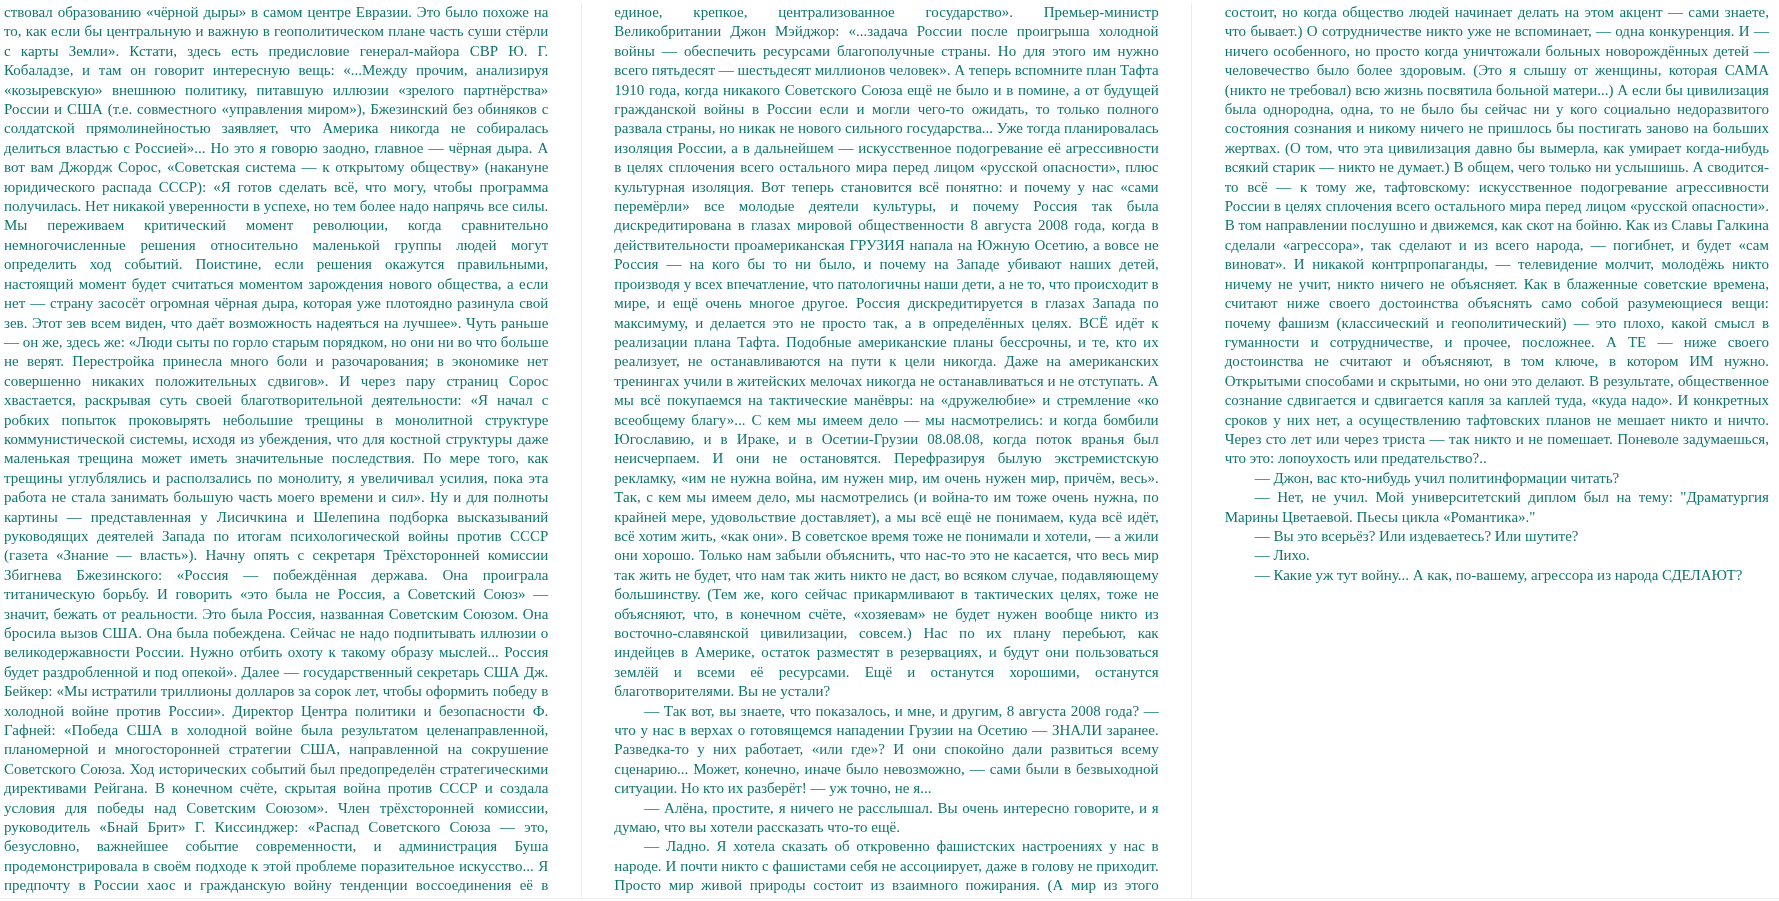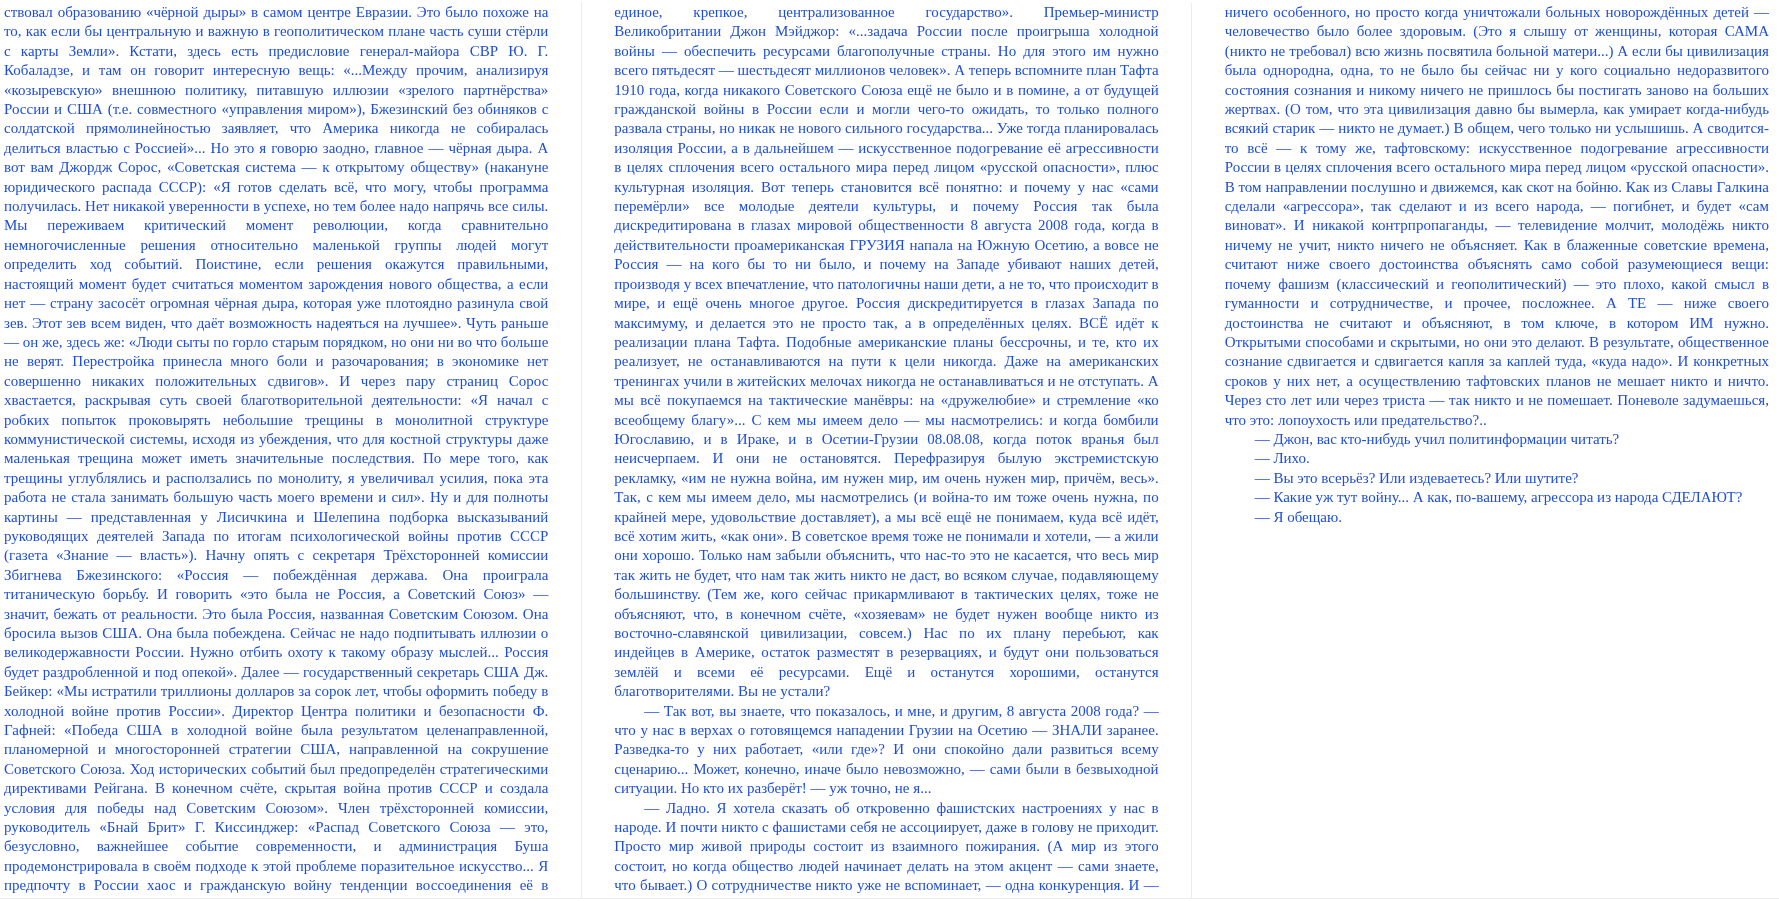--- a/index.html
+++ b/index.html
@@ -24,35 +24,36 @@
     column-fill: auto;
     column-rule: 1px solid #ececec;
     border-bottom: 1px solid #ededed;
     background: #ffffff;
   }
   .page p {
     margin: 0;
     font-family: "Liberation Serif", "DejaVu Serif", serif;
     font-size: 15px;
     line-height: 19.4px;
-    color: #1d4ed8;
+    color: #0f766e;
     text-align: justify;
     text-indent: 30px;
   }
   .page p.opening {
     text-indent: 0;
   }
 </style>
 </head>
 <body>
 
 <div class="viewport">
   <div class="page">
     <p class="opening">ствовал образованию «чёрной дыры» в самом центре Евразии. Это было похоже на то, как если бы центральную и важную в геополитическом плане часть суши стёрли с карты Земли». Кстати, здесь есть предисловие генерал-майора СВР Ю. Г. Кобаладзе, и там он говорит интересную вещь: «...Между прочим, анализируя «козыревскую» внешнюю политику, питавшую иллюзии «зрелого партнёрства» России и США (т.е. совместного «управления миром»), Бжезинский без обиняков с солдатской прямолинейностью заявляет, что Америка никогда не собиралась делиться властью с Россией»... Но это я говорю заодно, главное — чёрная дыра. А вот вам Джордж Сорос, «Советская система — к открытому обществу» (накануне юридического распада СССР): «Я готов сделать всё, что могу, чтобы программа получилась. Нет никакой уверенности в успехе, но тем более надо напрячь все силы. Мы переживаем критический момент революции, когда сравнительно немногочисленные решения относительно маленькой группы людей могут определить ход событий. Поистине, если решения окажутся правильными, настоящий момент будет считаться моментом зарождения нового общества, а если нет — страну засосёт огромная чёрная дыра, которая уже плотоядно разинула свой зев. Этот зев всем виден, что даёт возможность надеяться на лучшее». Чуть раньше — он же, здесь же: «Люди сыты по горло старым порядком, но они ни во что больше не верят. Перестройка принесла много боли и разочарования; в экономике нет совершенно никаких положительных сдвигов». И через пару страниц Сорос хвастается, раскрывая суть своей благотворительной деятельности: «Я начал с робких попыток проковырять небольшие трещины в монолитной структуре коммунистической системы, исходя из убеждения, что для костной структуры даже маленькая трещина может иметь значительные последствия. По мере того, как трещины углублялись и расползались по монолиту, я увеличивал усилия, пока эта работа не стала занимать большую часть моего времени и сил». Ну и для полноты картины — представленная у Лисичкина и Шелепина подборка высказываний руководящих деятелей Запада по итогам психологической войны против СССР (газета «Знание — власть»). Начну опять с секретаря Трёхсторонней комиссии Збигнева Бжезинского: «Россия — побеждённая держава. Она проиграла титаническую борьбу. И говорить «это была не Россия, а Советский Союз» — значит, бежать от реальности. Это была Россия, названная Советским Союзом. Она бросила вызов США. Она была побеждена. Сейчас не надо подпитывать иллюзии о великодержавности России. Нужно отбить охоту к такому образу мыслей... Россия будет раздробленной и под опекой». Далее — государственный секретарь США Дж. Бейкер: «Мы истратили триллионы долларов за сорок лет, чтобы оформить победу в холодной войне против России». Директор Центра политики и безопасности Ф. Гафней: «Победа США в холодной войне была результатом целенаправленной, планомерной и многосторонней стратегии США, направленной на сокрушение Советского Союза. Ход исторических событий был предопределён стратегическими директивами Рейгана. В конечном счёте, скрытая война против СССР и создала условия для победы над Советским Союзом». Член трёхсторонней комиссии, руководитель «Бнай Брит» Г. Киссинджер: «Распад Советского Союза — это, безусловно, важнейшее событие современности, и администрация Буша продемонстрировала в своём подходе к этой проблеме поразительное искусство... Я предпочту в России хаос и гражданскую войну тенденции воссоединения её в единое, крепкое, централизованное государство». Премьер-министр Великобритании Джон Мэйджор: «...задача России после проигрыша холодной войны — обеспечить ресурсами благополучные страны. Но для этого им нужно всего пятьдесят — шестьдесят миллионов человек». А теперь вспомните план Тафта 1910 года, когда никакого Советского Союза ещё не было и в помине, а от будущей гражданской войны в России если и могли чего-то ожидать, то только полного развала страны, но никак не нового сильного государства... Уже тогда планировалась изоляция России, а в дальнейшем — искусственное подогревание её агрессивности в целях сплочения всего остального мира перед лицом «русской опасности», плюс культурная изоляция. Вот теперь становится всё понятно: и почему у нас «сами перемёрли» все молодые деятели культуры, и почему Россия так была дискредитирована в глазах мировой общественности 8 августа 2008 года, когда в действительности проамериканская ГРУЗИЯ напала на Южную Осетию, а вовсе не Россия — на кого бы то ни было, и почему на Западе убивают наших детей, производя у всех впечатление, что патологичны наши дети, а не то, что происходит в мире, и ещё очень многое другое. Россия дискредитируется в глазах Запада по максимуму, и делается это не просто так, а в определённых целях. ВСЁ идёт к реализации плана Тафта. Подобные американские планы бессрочны, и те, кто их реализует, не останавливаются на пути к цели никогда. Даже на американских тренингах учили в житейских мелочах никогда не останавливаться и не отступать. А мы всё покупаемся на тактические манёвры: на «дружелюбие» и стремление «ко всеобщему благу»... С кем мы имеем дело — мы насмотрелись: и когда бомбили Югославию, и в Ираке, и в Осетии-Грузии 08.08.08, когда поток вранья был неисчерпаем. И они не остановятся. Перефразируя былую экстремистскую рекламку, «им не нужна война, им нужен мир, им очень нужен мир, причём, весь». Так, с кем мы имеем дело, мы насмотрелись (и война-то им тоже очень нужна, по крайней мере, удовольствие доставляет), а мы всё ещё не понимаем, куда всё идёт, всё хотим жить, «как они». В советское время тоже не понимали и хотели, — а жили они хорошо. Только нам забыли объяснить, что нас-то это не касается, что весь мир так жить не будет, что нам так жить никто не даст, во всяком случае, подавляющему большинству. (Тем же, кого сейчас прикармливают в тактических целях, тоже не объясняют, что, в конечном счёте, «хозяевам» не будет нужен вообще никто из восточно-славянской цивилизации, совсем.) Нас по их плану перебьют, как индейцев в Америке, остаток разместят в резервациях, и будут они пользоваться землёй и всеми её ресурсами. Ещё и останутся хорошими, останутся благотворителями. Вы не устали?</p>
     <p>— Так вот, вы знаете, что показалось, и мне, и другим, 8 августа 2008 года? — что у нас в верхах о готовящемся нападении Грузии на Осетию — ЗНАЛИ заранее. Разведка-то у них работает, «или где»? И они спокойно дали развиться всему сценарию... Может, конечно, иначе было невозможно, — сами были в безвыходной ситуации. Но кто их разберёт! — уж точно, не я...</p>
+    <p>— Алёна, простите, я ничего не расслышал. Вы очень интересно говорите, и я думаю, что вы хотели рассказать что-то ещё.</p>
     <p>— Ладно. Я хотела сказать об откровенно фашистских настроениях у нас в народе. И почти никто с фашистами себя не ассоциирует, даже в голову не приходит. Просто мир живой природы состоит из взаимного пожирания. (А мир из этого состоит, но когда общество людей начинает делать на этом акцент — сами знаете, что бывает.) О сотрудничестве никто уже не вспоминает, — одна конкуренция. И — ничего особенного, но просто когда уничтожали больных новорождённых детей — человечество было более здоровым. (Это я слышу от женщины, которая САМА (никто не требовал) всю жизнь посвятила больной матери...) А если бы цивилизация была однородна, одна, то не было бы сейчас ни у кого социально недоразвитого состояния сознания и никому ничего не пришлось бы постигать заново на больших жертвах. (О том, что эта цивилизация давно бы вымерла, как умирает когда-нибудь всякий старик — никто не думает.) В общем, чего только ни услышишь. А сводится-то всё — к тому же, тафтовскому: искусственное подогревание агрессивности России в целях сплочения всего остального мира перед лицом «русской опасности». В том направлении послушно и движемся, как скот на бойню. Как из Славы Галкина сделали «агрессора», так сделают и из всего народа, — погибнет, и будет «сам виноват». И никакой контрпропаганды, — телевидение молчит, молодёжь никто ничему не учит, никто ничего не объясняет. Как в блаженные советские времена, считают ниже своего достоинства объяснять само собой разумеющиеся вещи: почему фашизм (классический и геополитический) — это плохо, какой смысл в гуманности и сотрудничестве, и прочее, посложнее. А ТЕ — ниже своего достоинства не считают и объясняют, в том ключе, в котором ИМ нужно. Открытыми способами и скрытыми, но они это делают. В результате, общественное сознание сдвигается и сдвигается капля за каплей туда, «куда надо». И конкретных сроков у них нет, а осуществлению тафтовских планов не мешает никто и ничто. Через сто лет или через триста — так никто и не помешает. Поневоле задумаешься, что это: лопоухость или предательство?..</p>
     <p>— Джон, вас кто-нибудь учил политинформации читать?</p>
+    <p>— Нет, не учил. Мой университетский диплом был на тему: "Драматургия Марины Цветаевой. Пьесы цикла «Романтика»."</p>
+    <p>— Вы это всерьёз? Или издеваетесь? Или шутите?</p>
     <p>— Лихо.</p>
-    <p>— Вы это всерьёз? Или издеваетесь? Или шутите?</p>
     <p>— Какие уж тут войну... А как, по-вашему, агрессора из народа СДЕЛАЮТ?</p>
-    <p>— Я обещаю.</p>
   </div>
 </div>
 
 </body></html>

